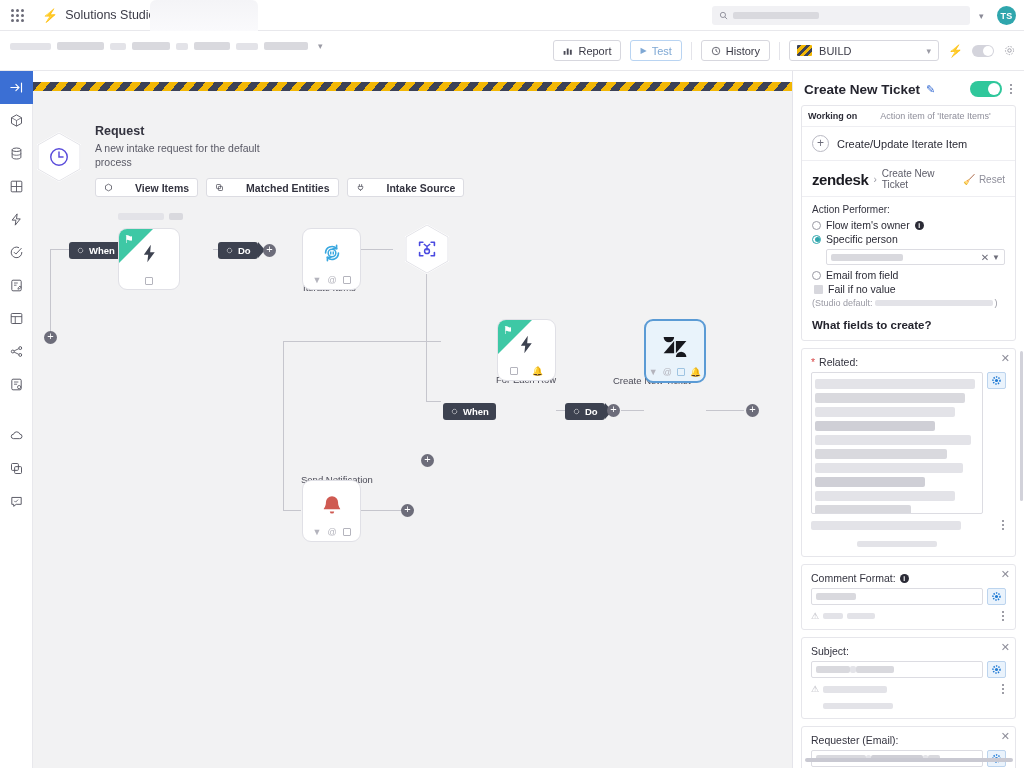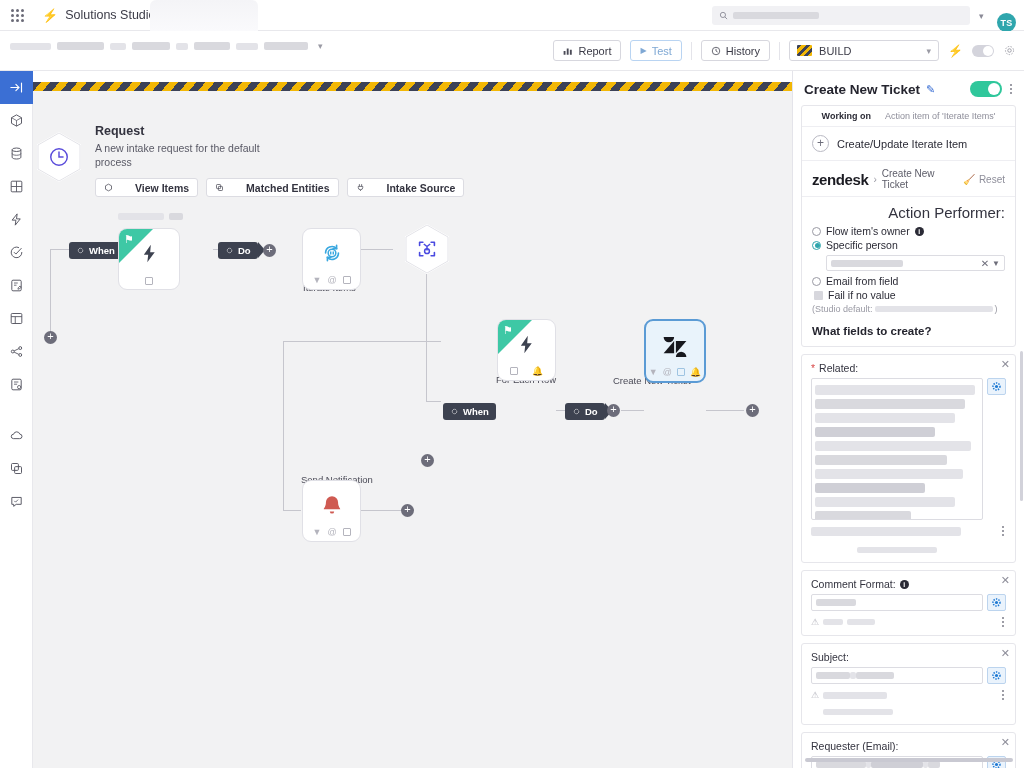--- a/index.html
+++ b/index.html
@@ -32,21 +32,21 @@
   }
   #search-wrap {
     position: absolute; left: 712px; top: 6px; width: 258px; height: 19px;
     background: #f1f1f4; border-radius: 3px; display: flex; align-items: center; padding: 0 7px; gap: 5px;
   }
   #search-wrap svg { flex: none; }
   #chevron-user { position: absolute; left: 979px; top: 11px; color: #8a8a96; font-size: 9px; }
   #avatar {
     position: absolute; left: 997px; top: 6px; width: 19px; height: 19px; border-radius: 50%;
     background: #2fa6ad; color: #fff; font-size: 9px; font-weight: bold;
-    display: flex; align-items: center; justify-content: center; letter-spacing: .3px; margin-top: 7px;
+    display: flex; align-items: center; justify-content: center; letter-spacing: .3px;
   }
 
   
   #subbar {
     position: absolute; top: 31px; left: 0; width: 1024px; height: 40px;
     background: #fff; border-bottom: 1px solid #e8e8ec; display: flex; align-items: center;
   }
   #breadcrumb { position: absolute; left: 10px; top: 10px; display: flex; align-items: center; gap: 6px; }
   #breadcrumb .chev { color: #9a9aa4; font-size: 9px; margin-left: 4px; }
   .tb-btn {
@@ -148,37 +148,37 @@
   .pencil { color: #3b6fd4; font-size: 11px; cursor: pointer; }
   #panel-toggle {
     margin-left: auto; width: 32px; height: 16px; border-radius: 9px; background: #2fc79b; position: relative; cursor: pointer;
   }
   #panel-toggle::after { content:""; position:absolute; right:2px; top:2px; width:12px; height:12px; border-radius:50%; background:#fff; }
   .kebab { display: flex; flex-direction: column; gap: 2px; cursor: pointer; padding: 2px; }
   .kebab i { width: 2px; height: 2px; background: #7d7d89; border-radius: 50%; display: block; }
 
   .pbox { margin: 0 8px; border: 1px solid #e6e6eb; border-radius: 3px; background: #fff; }
   .workingon {
-    display: flex; align-items: center; justify-content: center; gap: 14px; font-size: 9px;
+    display: flex; align-items: center; justify-content: flex-start; gap: 23px; font-size: 9px;
     padding: 5px 6px; border-bottom: 1px solid #eeeef2;
   }
   .workingon b { color: #2b2b36; }
   .workingon span { color: #8e8e9a; }
   .createupd { display: flex; align-items: center; gap: 8px; padding: 8px 10px; font-size: 11px; color: #2b2b36; cursor: pointer; }
   .circle-plus {
     width: 17px; height: 17px; border-radius: 50%; border: 1px solid #b9b9c3; color: #6d6d7a;
     font-size: 12px; line-height: 15px; text-align: center; flex: none;
   }
   .vendor-row { display: flex; align-items: center; gap: 5px; padding: 7px 10px 6px; border-top: 1px solid #eeeef2; }
   .vendor { font-size: 15px; font-weight: bold; color: #1b1b22; letter-spacing: -0.4px; }
   .vendor-sep { color: #9a9aa4; font-size: 10px; }
   .vendor-sub { font-size: 10px; color: #5c5c68; }
   .reset { margin-left: auto; font-size: 10px; color: #8e8e9a; display: flex; align-items: center; gap: 3px; cursor: pointer; }
   .pform { padding: 7px 10px 9px; border-top: 1px solid #eeeef2; }
-  .flabel { font-size: 15px; color: #33333f; margin-bottom: 4px; text-align: right; }
+  .flabel { font-size: 10px; color: #33333f; margin-bottom: 4px; }
   .radio-row { display: flex; align-items: center; gap: 5px; margin-bottom: 2px; font-size: 10.5px; color: #2b2b36; }
   .rd { width: 9px; height: 9px; border-radius: 50%; border: 1px solid #9a9aa4; background: #fff; flex: none; }
   .rd.on { border-color: #2fa6ad; background: #fff; position: relative; }
   .rd.on::after { content:""; position:absolute; left:1.5px; top:1.5px; width:5px; height:5px; border-radius:50%; background:#2fa6ad; }
   .infoi {
     width: 9px; height: 9px; border-radius: 50%; background: #2b2b36; color: #fff; font-size: 7px;
     display: inline-flex; align-items: center; justify-content: center; font-weight: bold; flex: none;
   }
   .sel-input {
     margin: 4px 0 4px 14px; height: 16px; border: 1px solid #dcdce2; border-radius: 2px;

